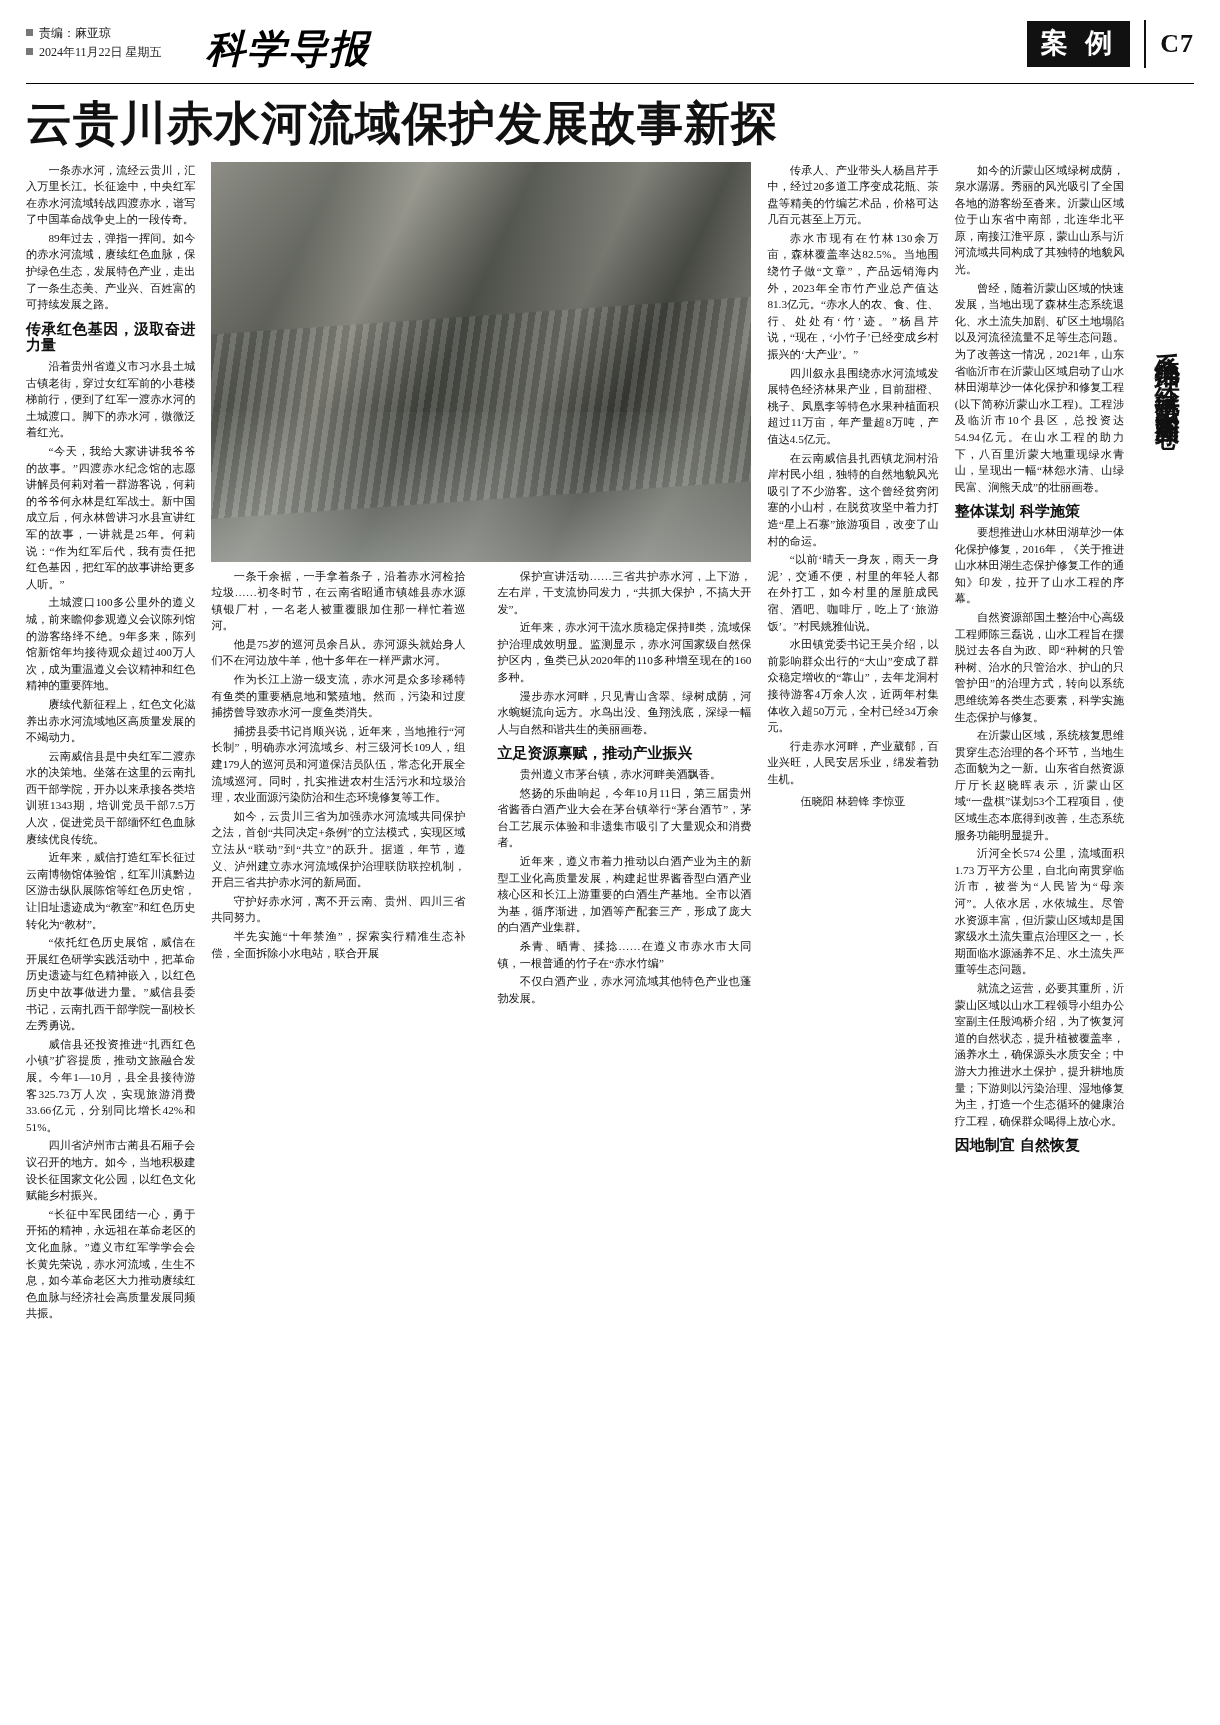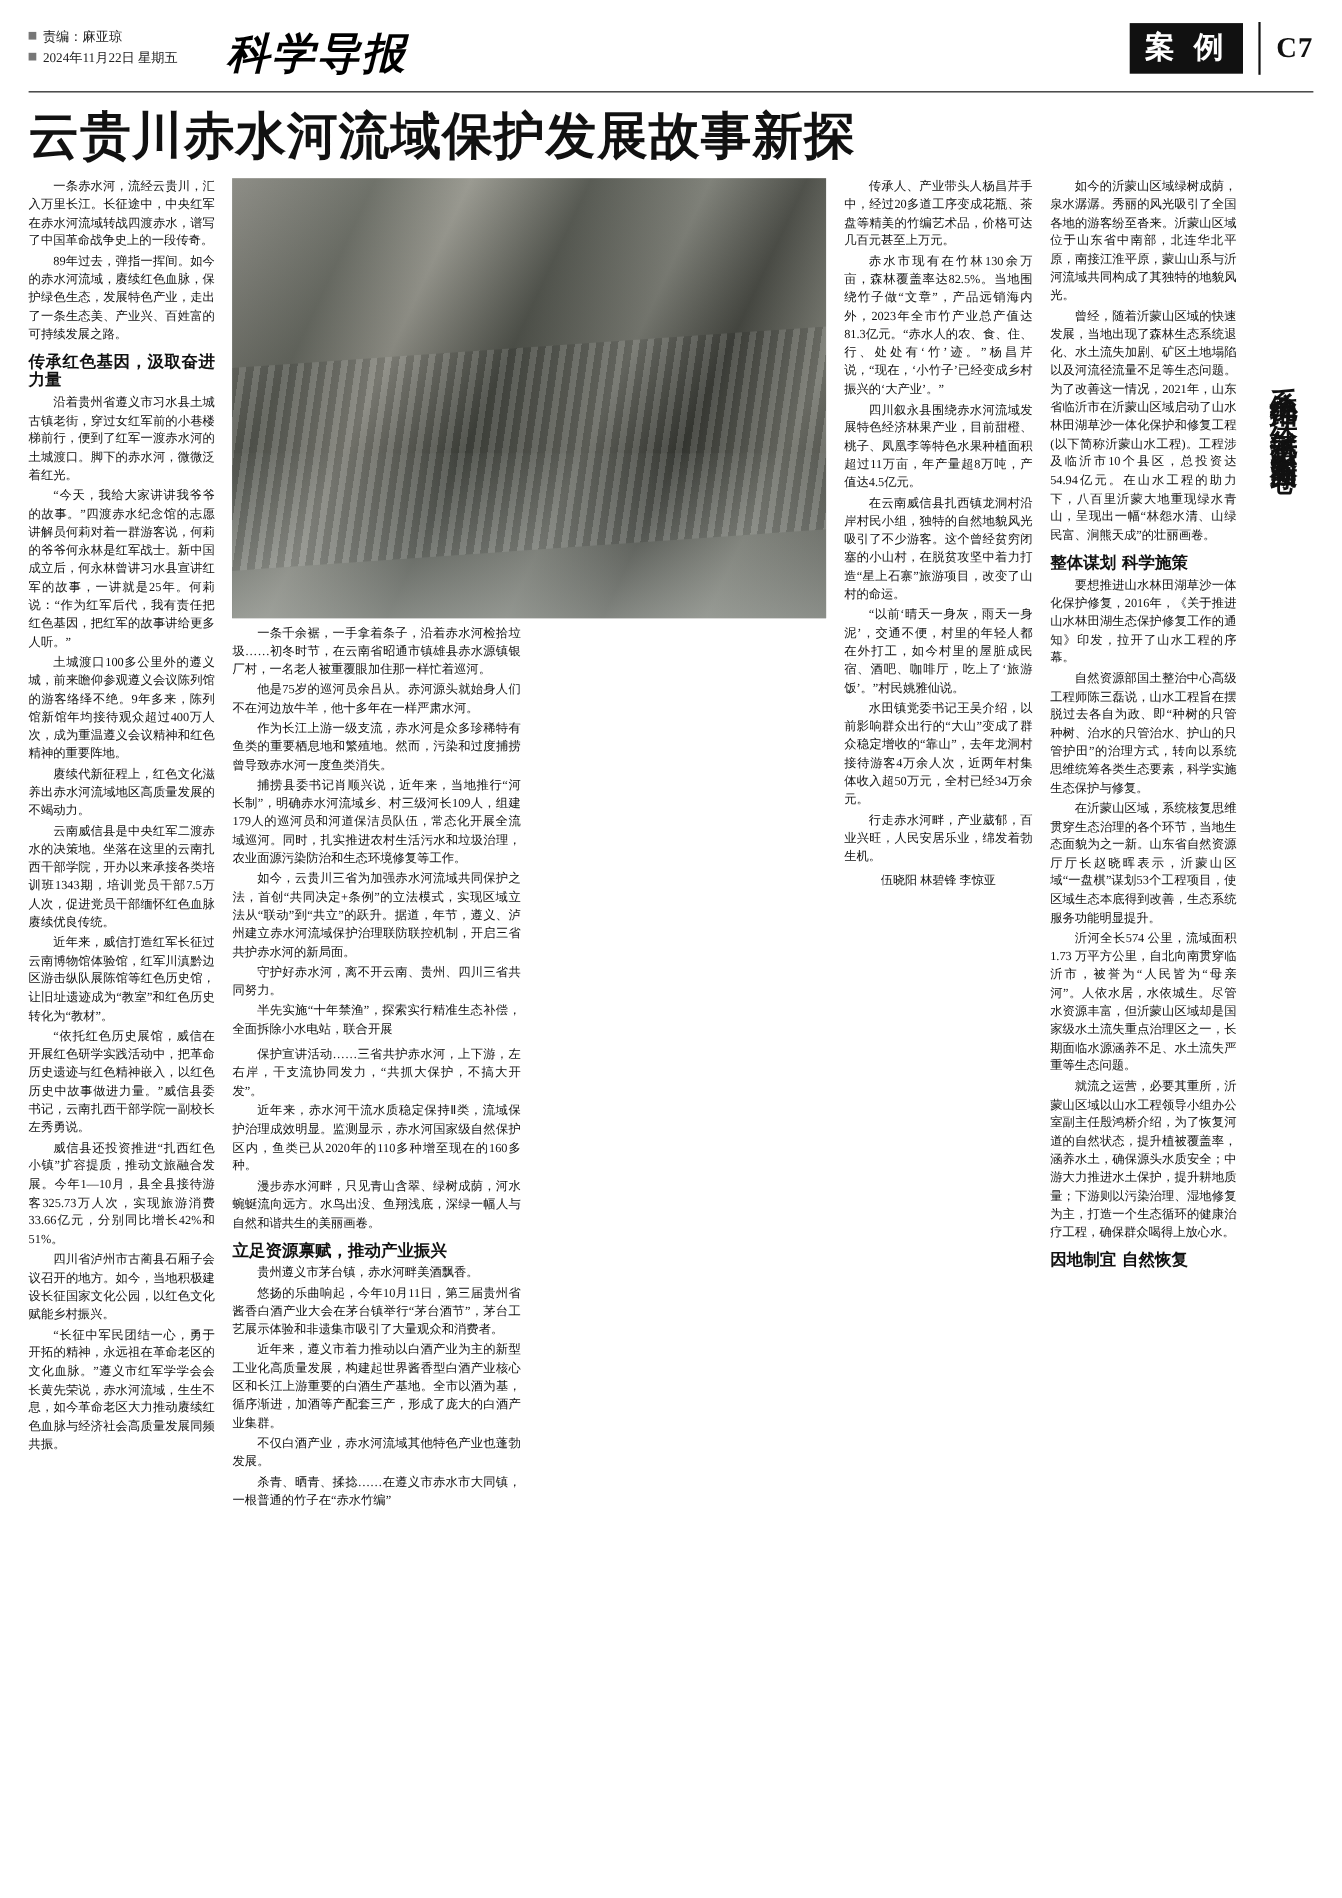--- a/index.html
+++ b/index.html
@@ -70,21 +70,21 @@
     content:""; position:absolute; left:0; right:0; bottom:0; height:150px;
     background:linear-gradient(180deg, rgba(120,125,120,0.1), rgba(200,205,200,0.55));
   }
   .photo:after {
     content:""; position:absolute; left:-10%; top:38%; width:130%; height:46%;
     background:repeating-linear-gradient(102deg, rgba(255,255,255,0.10) 0 6px, rgba(0,0,0,0.10) 6px 13px);
     transform:rotate(-4deg);
   }
   .photo-cap { font-size:12.5px; font-weight:700; margin-top:7px; font-family:"DejaVu Serif", serif;}
 
-  .two-col-under { display:flex; gap:4px; margin-top:6px;flex-direction:column; }
+  .two-col-under { display:flex; gap:32px; margin-top:6px; }
   .two-col-under .col { width:262px; }
 
   .byline { text-align:center; font-size:11px; margin-top:6px; }
 
   .vtitle {
     writing-mode:vertical-rl;
     font-family:"DejaVu Serif", serif;
     font-size:25px; font-weight:700; letter-spacing:5px;
     line-height:1.25; height:100%;
     padding-top:170px;
@@ -148,22 +148,22 @@
           <p>半先实施“十年禁渔”，探索实行精准生态补偿，全面拆除小水电站，联合开展</p>
         </div>
         <div class="col">
           <p>保护宣讲活动……三省共护赤水河，上下游，左右岸，干支流协同发力，“共抓大保护，不搞大开发”。</p>
           <p>近年来，赤水河干流水质稳定保持Ⅱ类，流域保护治理成效明显。监测显示，赤水河国家级自然保护区内，鱼类已从2020年的110多种增至现在的160多种。</p>
           <p>漫步赤水河畔，只见青山含翠、绿树成荫，河水蜿蜒流向远方。水鸟出没、鱼翔浅底，深绿一幅人与自然和谐共生的美丽画卷。</p>
           <div class="sub-h">立足资源禀赋，推动产业振兴</div>
           <p>贵州遵义市茅台镇，赤水河畔美酒飘香。</p>
           <p>悠扬的乐曲响起，今年10月11日，第三届贵州省酱香白酒产业大会在茅台镇举行“茅台酒节”，茅台工艺展示体验和非遗集市吸引了大量观众和消费者。</p>
           <p>近年来，遵义市着力推动以白酒产业为主的新型工业化高质量发展，构建起世界酱香型白酒产业核心区和长江上游重要的白酒生产基地。全市以酒为基，循序渐进，加酒等产配套三产，形成了庞大的白酒产业集群。</p>
+          <p>杀青、晒青、揉捻……在遵义市赤水市大同镇，一根普通的竹子在“赤水竹编”</p>
           <p>不仅白酒产业，赤水河流域其他特色产业也蓬勃发展。</p>
-          <p>杀青、晒青、揉捻……在遵义市赤水市大同镇，一根普通的竹子在“赤水竹编”</p>
         </div>
       </div>
     </div>
 
     <div class="col colD">
       <p>传承人、产业带头人杨昌芹手中，经过20多道工序变成花瓶、茶盘等精美的竹编艺术品，价格可达几百元甚至上万元。</p>
       <p>赤水市现有在竹林130余万亩，森林覆盖率达82.5%。当地围绕竹子做“文章”，产品远销海内外，2023年全市竹产业总产值达81.3亿元。“赤水人的农、食、住、行、处处有‘竹’迹。”杨昌芹说，“现在，‘小竹子’已经变成乡村振兴的‘大产业’。”</p>
       <p>四川叙永县围绕赤水河流域发展特色经济林果产业，目前甜橙、桃子、凤凰李等特色水果种植面积超过11万亩，年产量超8万吨，产值达4.5亿元。</p>
       <p>在云南威信县扎西镇龙洞村沿岸村民小组，独特的自然地貌风光吸引了不少游客。这个曾经贫穷闭塞的小山村，在脱贫攻坚中着力打造“星上石寨”旅游项目，改变了山村的命运。</p>
       <p>“以前‘晴天一身灰，雨天一身泥’，交通不便，村里的年轻人都在外打工，如今村里的屋脏成民宿、酒吧、咖啡厅，吃上了‘旅游饭’。”村民姚雅仙说。</p>

